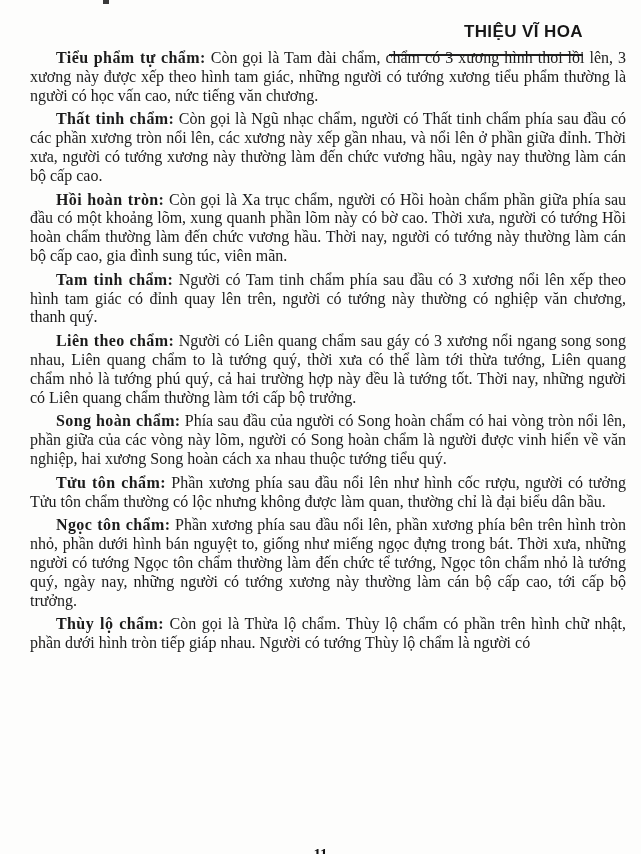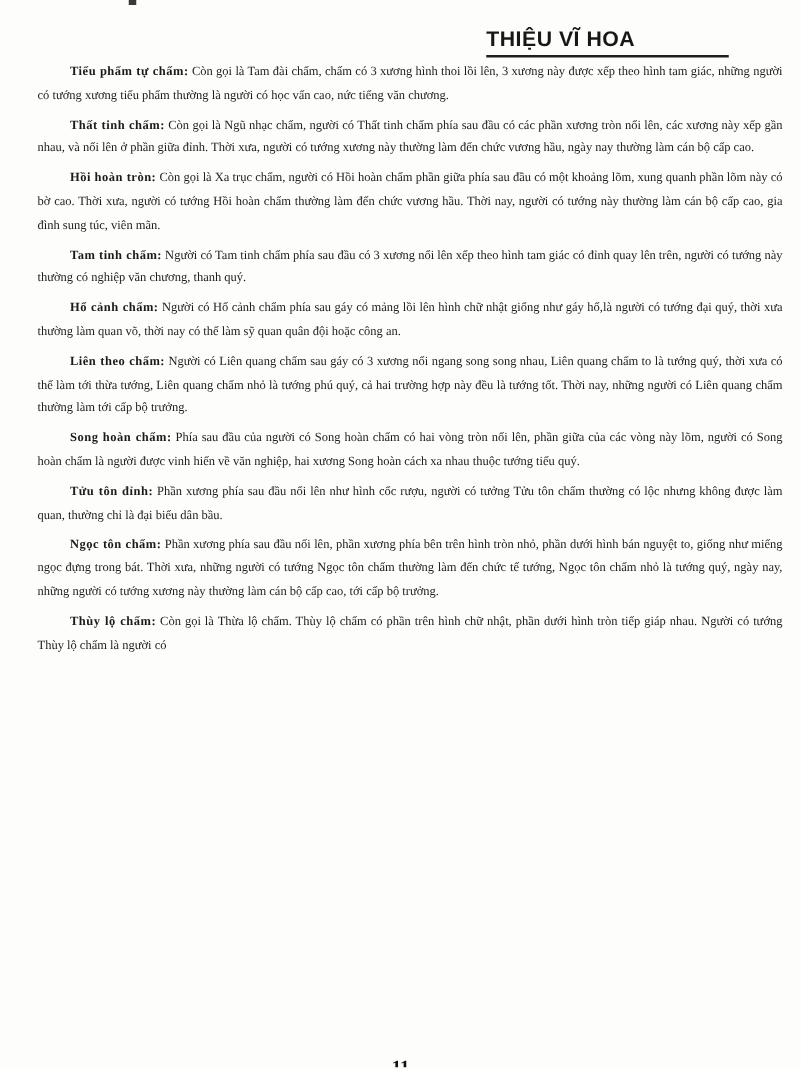--- a/index.html
+++ b/index.html
@@ -12,33 +12,34 @@
     position: relative;
   }
   .page { position: absolute; inset: 0; }
   .scan-artifact {
     position: absolute; left: 103px; top: 0;
     width: 6px; height: 4px; background: #3a3a3a;
   }
   .header {
     position: absolute; top: 22px; left: 389px; width: 194px;
     border-bottom: 2px solid #1f1f1f;
-    padding-bottom: 2px;
+    padding-bottom: 12px;
+    text-align: right;
   }
   .header-title {
     font-family: "Liberation Sans", "DejaVu Sans", sans-serif;
     font-weight: bold;
     font-size: 17px;
     letter-spacing: 0.4px;
     color: #171717;
     white-space: nowrap;
   }
   .content {
     position: absolute; top: 49px; left: 30px; width: 596px;
-    font-size: 10px;
+    font-size: 16px;
     line-height: 18.8px;
     text-align: justify;
     text-justify: inter-word;
   }
   .para { margin: 0 0 5px 0; text-indent: 26px; }
   .term { font-weight: bold; letter-spacing: 0.4px; }
   .footer {
     position: absolute; top: 845px; left: 0; width: 100%; height: 9px;
     overflow: hidden;
     text-align: center;
@@ -62,28 +63,27 @@
   <div class="content">
   <p class="para"><b class="term">Tiểu phẩm tự chẩm:</b><span class="para-text"> Còn gọi là Tam đài chẩm, chẩm có 3 xương hình thoi lồi lên, 3 xương này được xếp theo hình tam giác, những người có tướng xương tiểu phẩm thường là người có học vấn cao, nức tiếng văn chương.</span></p>
 
   <p class="para"><b class="term">Thất tinh chẩm:</b><span class="para-text"> Còn gọi là Ngũ nhạc chẩm, người có Thất tinh chẩm phía sau đầu có các phần xương tròn nổi lên, các xương này xếp gần nhau, và nổi lên ở phần giữa đỉnh. Thời xưa, người có tướng xương này thường làm đến chức vương hầu, ngày nay thường làm cán bộ cấp cao.</span></p>
 
 
   <p class="para"><b class="term">Hồi hoàn tròn:</b><span class="para-text"> Còn gọi là Xa trục chẩm, người có Hồi hoàn chẩm phần giữa phía sau đầu có một khoảng lõm, xung quanh phần lõm này có bờ cao. Thời xưa, người có tướng Hồi hoàn chẩm thường làm đến chức vương hầu. Thời nay, người có tướng này thường làm cán bộ cấp cao, gia đình sung túc, viên mãn.</span></p>
 
   <p class="para"><b class="term">Tam tinh chẩm:</b><span class="para-text"> Người có Tam tinh chẩm phía sau đầu có 3 xương nổi lên xếp theo hình tam giác có đỉnh quay lên trên, người có tướng này thường có nghiệp văn chương, thanh quý.</span></p>
 
-  <p class="para"><b class="term">Hổ cảnh chẩm:</b><span class="para-text"> Người có Hổ cảnh chẩm phía sau gáy có mảng lồi lên hình chữ nhật giống như gáy hổ,là người có tướng đại quý, thời xưa thường làm quan võ, thời nay có thể làm sỹ quan quân đội hoặc công an.</span></p>
 
   <p class="para"><b class="term">Liên theo chẩm:</b><span class="para-text"> Người có Liên quang chẩm sau gáy có 3 xương nổi ngang song song nhau, Liên quang chẩm to là tướng quý, thời xưa có thể làm tới thừa tướng, Liên quang chẩm nhỏ là tướng phú quý, cả hai trường hợp này đều là tướng tốt. Thời nay, những người có Liên quang chẩm thường làm tới cấp bộ trưởng.</span></p>
 
   <p class="para"><b class="term">Song hoàn chẩm:</b><span class="para-text"> Phía sau đầu của người có Song hoàn chẩm có hai vòng tròn nổi lên, phần giữa của các vòng này lõm, người có Song hoàn chẩm là người được vinh hiển về văn nghiệp, hai xương Song hoàn cách xa nhau thuộc tướng tiểu quý.</span></p>
 
 
-  <p class="para"><b class="term">Tửu tôn đỉnh:</b><span class="para-text"> Phần xương phía sau đầu nổi lên như hình cốc rượu, người có tưởng Tửu tôn chẩm thường có lộc nhưng không được làm quan, thường chỉ là đại biểu dân bầu.</span></p>
+  <p class="para"><b class="term">Tửu tôn chẩm:</b><span class="para-text"> Phần xương phía sau đầu nổi lên như hình cốc rượu, người có tưởng Tửu tôn chẩm thường có lộc nhưng không được làm quan, thường chỉ là đại biểu dân bầu.</span></p>
 
   <p class="para"><b class="term">Ngọc tôn chẩm:</b><span class="para-text"> Phần xương phía sau đầu nổi lên, phần xương phía bên trên hình tròn nhỏ, phần dưới hình bán nguyệt to, giống như miếng ngọc đựng trong bát. Thời xưa, những người có tướng Ngọc tôn chẩm thường làm đến chức tể tướng, Ngọc tôn chẩm nhỏ là tướng quý, ngày nay, những người có tướng xương này thường làm cán bộ cấp cao, tới cấp bộ trưởng.</span></p>
 
   <p class="para"><b class="term">Thùy lộ chẩm:</b><span class="para-text"> Còn gọi là Thừa lộ chẩm. Thùy lộ chẩm có phần trên hình chữ nhật, phần dưới hình tròn tiếp giáp nhau. Người có tướng Thùy lộ chẩm là người có</span></p>
 </div>
 
   <div class="footer">
     <span class="page-number">11</span>
   </div>
 

